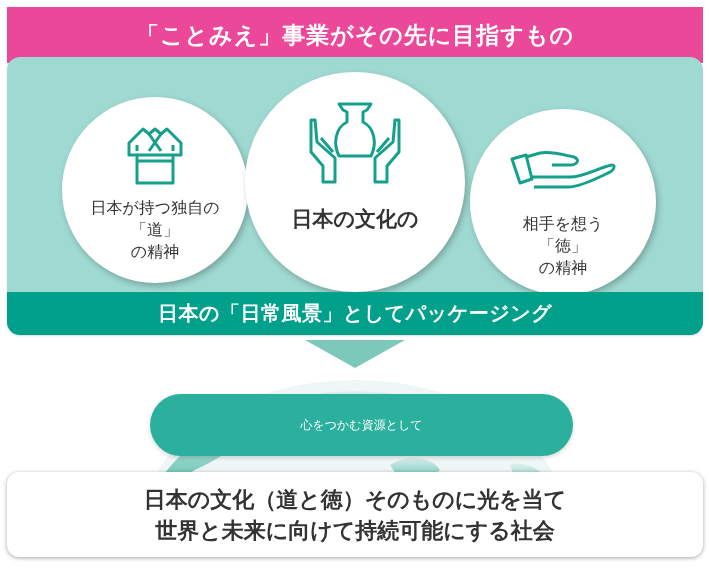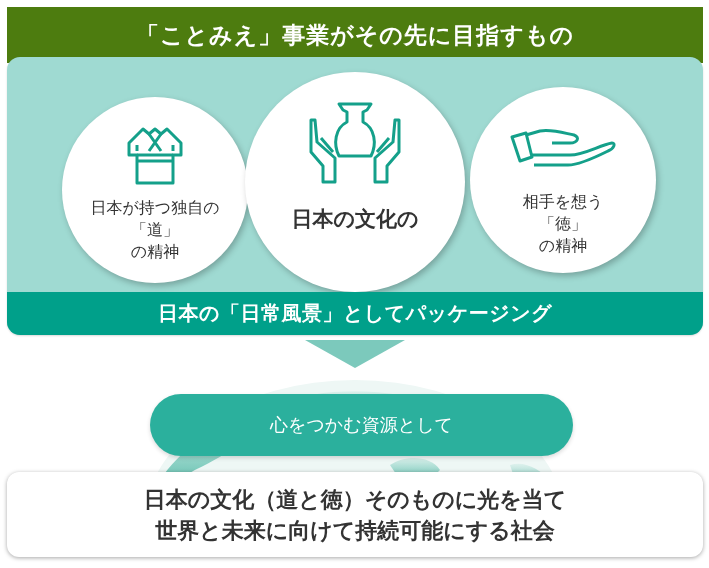--- a/index.html
+++ b/index.html
@@ -3,60 +3,60 @@
 <meta charset="utf-8">
 <style>
   html, body { margin: 0; padding: 0; }
   body {
     width: 709px; height: 568px; position: relative; overflow: hidden;
     background: #ffffff;
     font-family: "DejaVu Sans", "Liberation Sans", sans-serif;
   }
   .header {
     position: absolute; left: 7px; top: 7px; width: 696px; height: 56px;
-    background: #4d7c0f; color: #fff; font-size: 23px; font-weight: bold;
+    background: #ec4899; color: #fff; font-size: 23px; font-weight: bold;
     display: flex; align-items: center; justify-content: center; letter-spacing: 1px;
   }
   .panel {
     position: absolute; left: 7px; top: 57px; width: 696px; height: 278px;
     background: #9fdad2; border-radius: 13px; overflow: hidden;
     box-shadow: 0 1px 2px rgba(0,0,0,0.15);
   }
   .panel-band {
     position: absolute; left: 0; bottom: 0; width: 100%; height: 43px;
     background: #00a08a; color: #fff; font-size: 20px; font-weight: bold;
     display: flex; align-items: center; justify-content: center; letter-spacing: 0.5px; text-align: right;
   }
   .circle {
     position: absolute; background: #fff; border-radius: 50%;
     box-shadow: 2px 3px 6px rgba(0,0,0,0.25);
     display: flex; flex-direction: column; align-items: center; color: #333;
   }
   .circle.left  { left: 55px;  top: 40px; width: 186px; height: 186px; }
   .circle.mid   { left: 238px; top: 15px; width: 220px; height: 220px; }
-  .circle.right { left: 463px; top: 30px; width: 186px; height: 186px; }
+  .circle.right { left: 463px; top: 52px; width: 186px; height: 186px; }
   .circle .icon { margin-top: 28px; }
   .circle.mid .icon { margin-top: 28px; }
   .circle .label { text-align: center; font-size: 16px; line-height: 22px; margin-top: 6px; }
   .circle.mid .label { font-size: 21px; line-height: 26px; font-weight: bold; margin-top: 16px; }
   .arrow {
     position: absolute; left: 305px; top: 340px; width: 0; height: 0;
     border-left: 50px solid transparent; border-right: 50px solid transparent;
     border-top: 28px solid #7cc9bc;
   }
   .globe {
     position: absolute; left: 130px; top: 370px; width: 450px; height: 110px; overflow: hidden;
   }
   .pill {
     position: absolute; left: 150px; top: 394px; width: 423px; height: 62px;
     background: #2bb09d; border-radius: 31px; color: #fff; text-align: center;
     box-shadow: 0 2px 4px rgba(0,0,0,0.15);
     display: flex; flex-direction: column; justify-content: center;
   }
-  .pill .l1 { font-size: 18px; line-height: 22px; }
+  .pill .l1 { font-size: 12px; line-height: 22px; }
   .pill .l2 { font-size: 22px; line-height: 27px; font-weight: bold; }
   .bottom-box {
     position: absolute; left: 7px; top: 472px; width: 696px; height: 85px;
     background: #fff; border-radius: 12px; box-shadow: 0 1px 4px rgba(0,0,0,0.35);
     display: flex; flex-direction: column; justify-content: center; align-items: center;
     color: #333; font-weight: bold; font-size: 22px; line-height: 31px;
   }
 </style>
 </head>
 <body>

